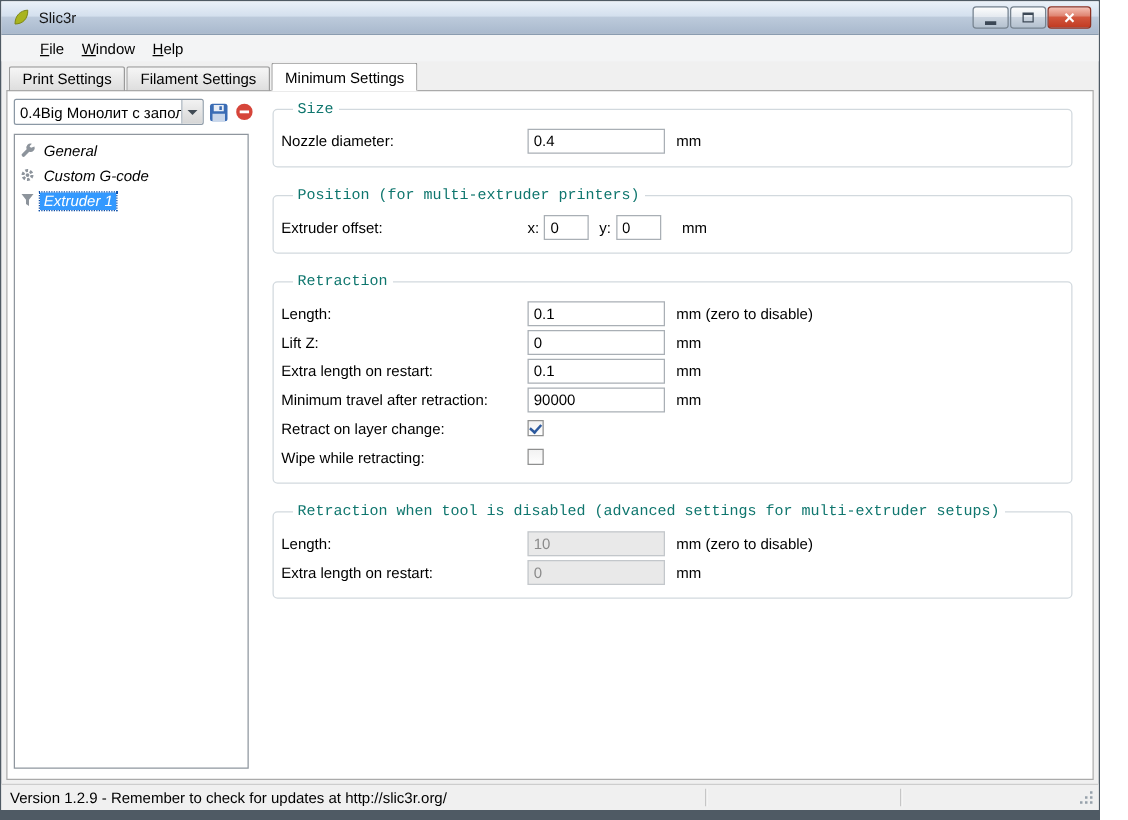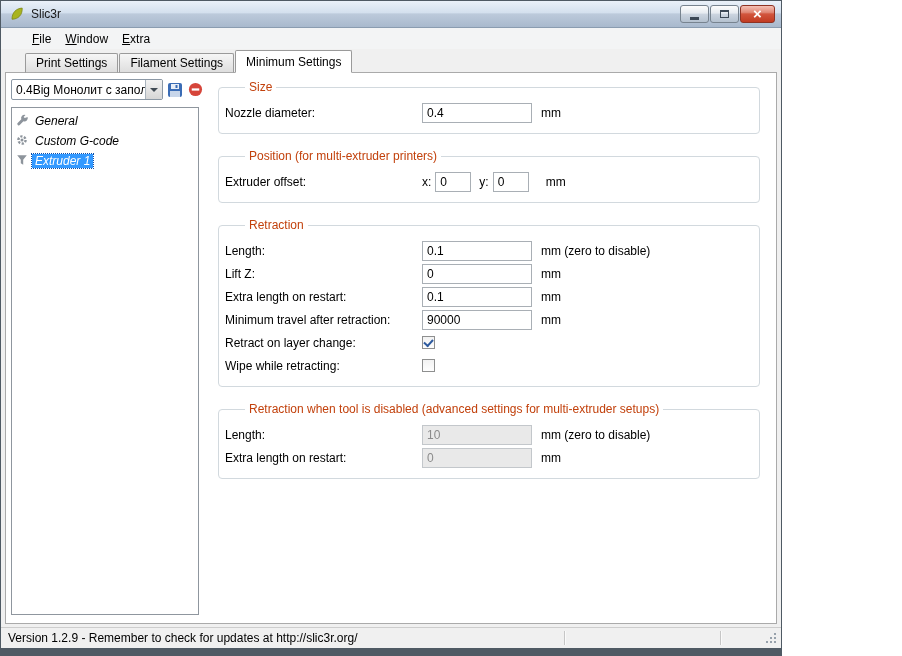--- a/index.html
+++ b/index.html
@@ -1,18 +1,18 @@
 <!DOCTYPE html>
 <html><head>
 <meta charset="utf-8">
 <style>
   * { margin:0; padding:0; box-sizing:border-box; }
   body { background:#fff; font-family:"Liberation Sans","DejaVu Sans",sans-serif; font-size:12px; color:#000; }
 
-  .window { width:782px; height:656px; border:1px solid #4f5a64; border-bottom:8px solid #4f5a64;
+  .window { width:880px; height:656px; border:1px solid #4f5a64; border-bottom:8px solid #4f5a64;
             display:flex; flex-direction:column; background:#f0f0f0; overflow:hidden; }
 
   
   .titlebar { flex:0 0 27px; display:flex; align-items:center; padding:0 6px 0 8px; position:relative;
               background:linear-gradient(#eaf1f9 0%,#d4e0ee 45%,#bccadb 50%,#a9b9cd 100%);
               border-bottom:1px solid #8a9cb0; }
   .app-icon { width:16px; height:16px; margin-right:6px; flex:0 0 16px; }
   .title-text { color:#161616; }
   .win-buttons { margin-left:auto; display:flex; gap:1px; align-self:flex-start; padding-top:4px; }
   .winbtn { width:29px; height:18px; border:1px solid #77838f; border-radius:3px;
@@ -22,21 +22,21 @@
   .glyph-min { width:9px; height:3px; background:#3c4856; margin-top:8px; }
   .glyph-max { width:9px; height:8px; border:1px solid #3c4856; border-top-width:2px; }
   .glyph-close::before { content:"×"; color:#fff; font-size:15px; font-weight:bold; line-height:1; }
 
   
   .menubar { flex:0 0 21px; background:#f3f4f5; display:flex; align-items:center; padding-left:24px; }
   .menu-item { display:inline-block; padding:2px 7px; }
   .menu-item::first-letter { text-decoration:underline; }
 
   
-  .tabstrip { flex:0 0 24px; display:flex; align-items:flex-end; padding-left:24px;
+  .tabstrip { flex:0 0 24px; display:flex; align-items:flex-end; padding-left:6px;
               margin-bottom:-1px; position:relative; z-index:2; }
   .tab { height:20px; display:inline-flex; align-items:center; padding:0 10px;
          border:1px solid #9a9a9a; border-bottom:1px solid #aaaaaa; border-radius:2px 2px 0 0;
          background:linear-gradient(#f6f6f6,#dedede); margin-right:1px; }
   .tab.active { height:23px; background:#fff; border-bottom:1px solid #fff; position:relative; z-index:3; }
 
   
   .page { flex:1; margin:0 4px 3px 4px; background:#fff; border:1px solid #aaaaaa;
           display:flex; position:relative; z-index:1; min-height:0; }
 
@@ -52,21 +52,21 @@
   .tool-btn { width:19px; height:19px; display:flex; align-items:center; justify-content:center; }
 
   .tree { flex:1; margin-top:7px; margin-right:6px; border:1px solid #8f969e; background:#fff; padding:3px 0; }
   .tree-item { display:flex; align-items:center; height:20px; padding-left:3px; gap:3px; }
   .tree-label { padding:0 3px;font-style:italic; }
   .tree-item.selected .tree-label { background:#3399ff; color:#fff; outline:1px dotted #0f4fa8; }
 
   
   .main { flex:1; padding:7px 16px 0 13px; min-width:0; }
   fieldset { border:1px solid #d2d9de; border-radius:4px; margin-bottom:15px; padding:7px 8px 9px 6px; }
-  legend { padding:0 4px; margin-left:20px; color:#c2410c; }
+  legend { padding:0 4px; margin-left:9px; color:#0f766e;font-family:Liberation Mono, monospace; }
   .row { display:flex; align-items:center; height:23px; }
   .row-cb { height:23px; }
   .lbl { flex:0 0 197px; }
   .txt { width:110px; height:20px; border:1px solid #a9afb5; padding:1px 4px; font:inherit; background:#fff; color:#000; }
   .txt.small { width:36px; margin-right:8px; }
   .txt[disabled] { background:#e9e9e9; color:#8b8b8b; border-color:#c3c7cb; }
   .xy-lbl { margin-right:4px; }
   .unit { margin-left:9px; white-space:nowrap; }
   .spinner { width:17px; height:20px; display:flex; flex-direction:column; margin-left:-1px;
              border:1px solid #a9afb5; background:linear-gradient(#f4f4f4,#dcdcdc); }
@@ -108,21 +108,21 @@
         </div>
       <div class="winbtn closeb">
           <span class="glyph-close"></span>
         </div>
     </div>
   </div>
 
   <div class="menubar">
     <span class="menu-item">File</span>
     <span class="menu-item">Window</span>
-    <span class="menu-item">Extra</span>
+    <span class="menu-item">Help</span>
   </div>
 
   <div class="tabstrip">
     <span class="tab">Print Settings</span>
     <span class="tab">Filament Settings</span>
     <span class="tab active">Minimum Settings</span>
   </div>
 
   <div class="page">
 

